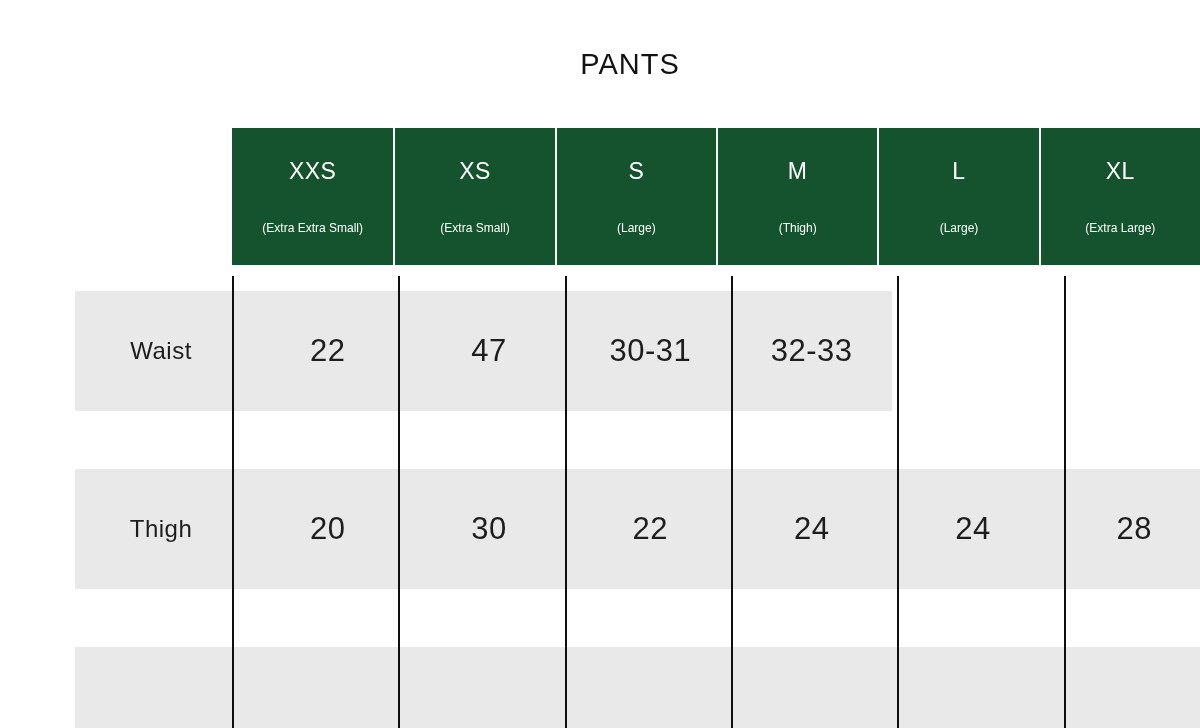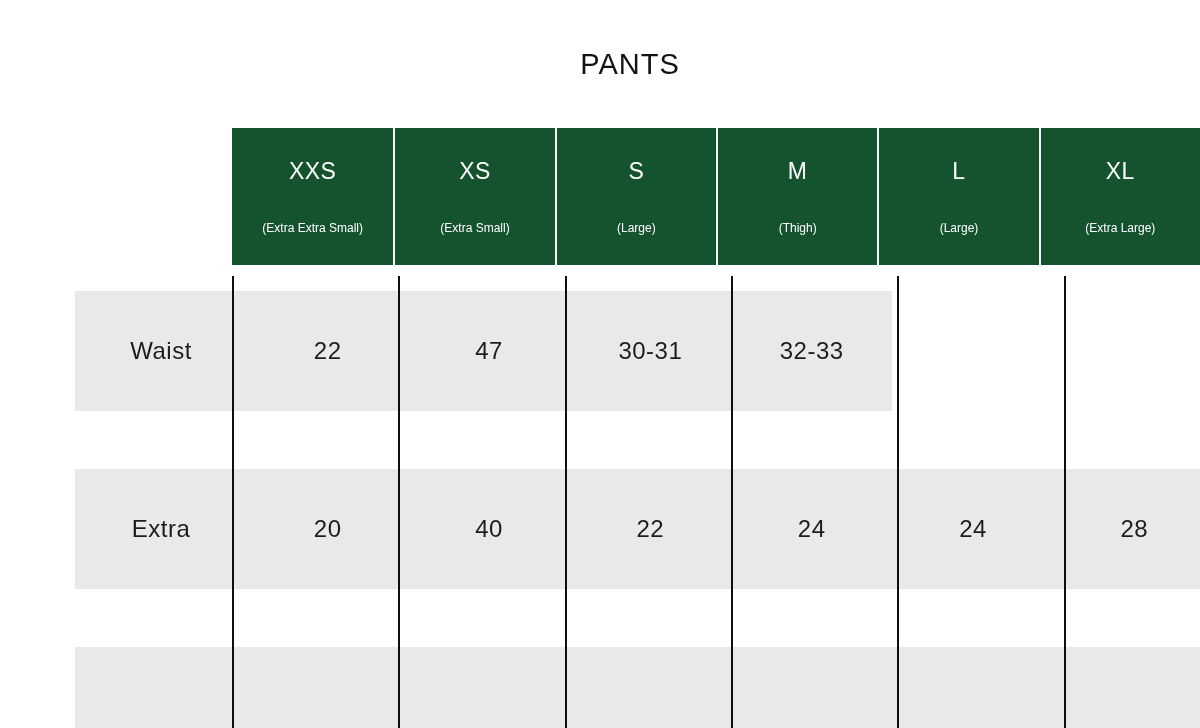--- a/index.html
+++ b/index.html
@@ -72,21 +72,21 @@
     grid-template-columns: 172px repeat(6, 1fr);
     height: 150px;
     margin-bottom: 28px;
   }
   .body-row:last-of-type { margin-bottom: 0; }
   .cell {
     background: #e9e9e9;
     display: flex;
     align-items: center;
     justify-content: center;
-    font-size: 24px;
+    font-size: 31px;
     color: #1d1d1d;
     letter-spacing: 0.5px;
   }
   .label-cell {
     font-size: 24px;
   }
   .borders-overlay {
     position: absolute;
     top: 0;
     left: 172px;
@@ -147,23 +147,23 @@
 
       <div class="body-row">
         <div class="cell label-cell">Waist</div>
         <div class="cell">22</div>
         <div class="cell">47</div>
         <div class="cell">30-31</div>
         <div class="cell">32-33</div>
       </div>
 
       <div class="body-row">
-        <div class="cell label-cell">Extra</div>
+        <div class="cell label-cell">Thigh</div>
         <div class="cell">20</div>
-        <div class="cell">40</div>
+        <div class="cell">30</div>
         <div class="cell">22</div>
         <div class="cell">24</div>
         <div class="cell">24</div>
         <div class="cell">28</div>
       </div>
 
       <div class="body-row">
         <div class="cell label-cell"></div>
         <div class="cell"></div>
         <div class="cell"></div>

